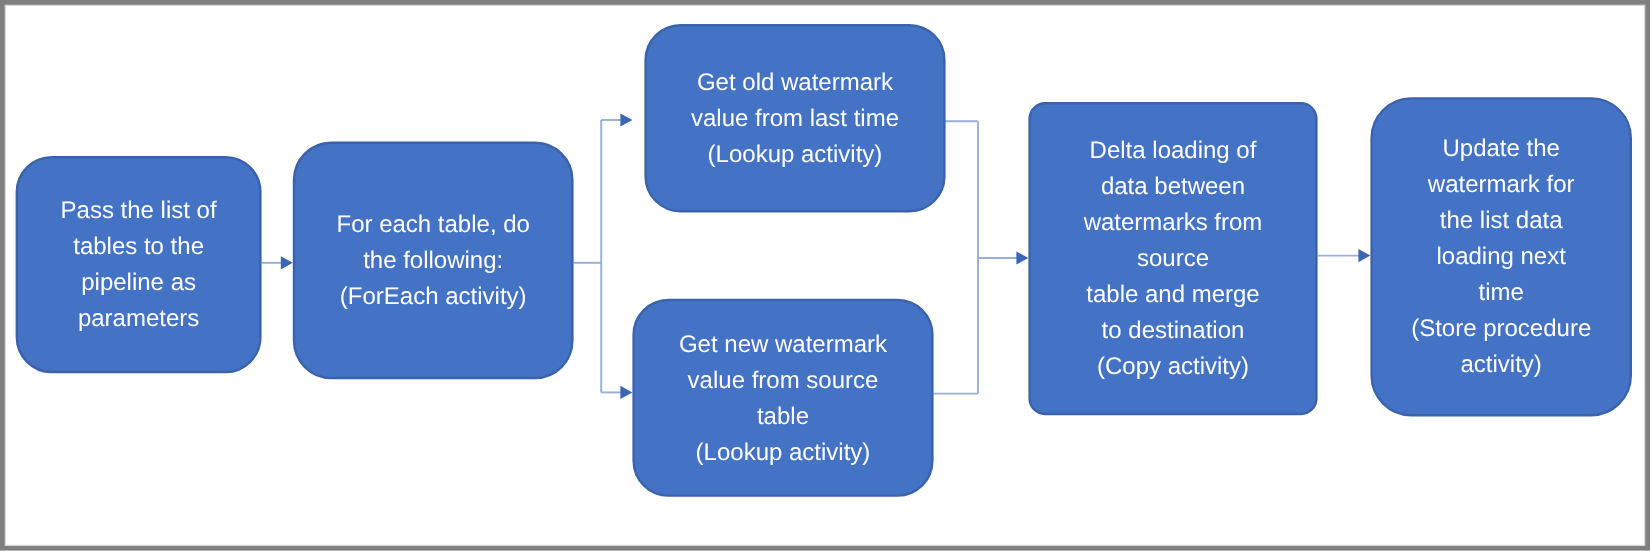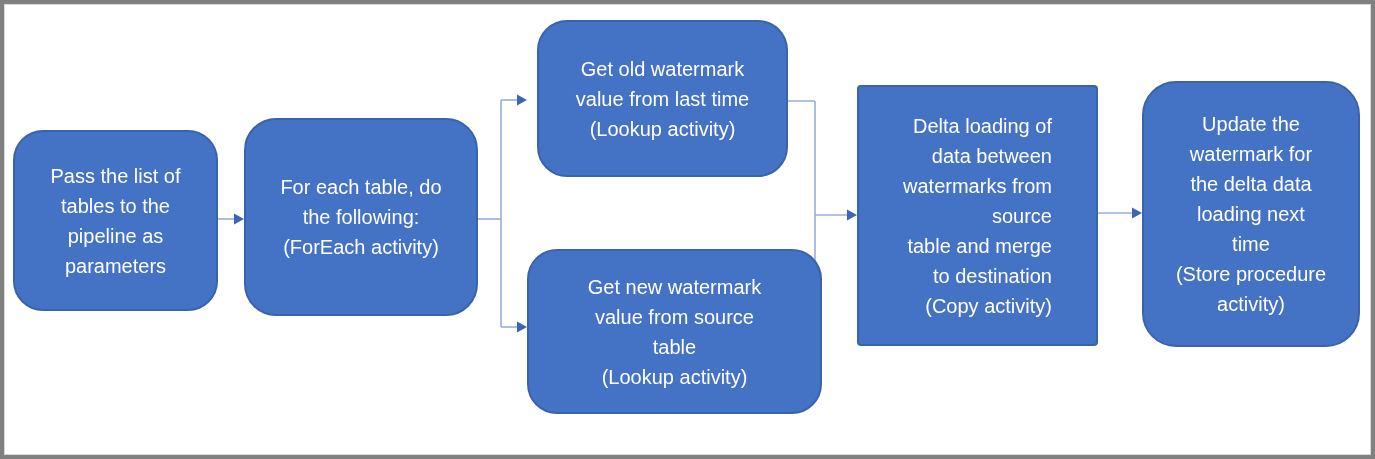--- a/index.html
+++ b/index.html
@@ -62,22 +62,22 @@
   .node-text {
     white-space: pre-line;
     font-size: 20px;
     line-height: 30px;
     padding: 4px 6px;
   }
   
   .n0 { left: 13px;   top: 130px; width: 205px; height: 181px; border-radius: 30px; }
   .n1 { left: 244px;  top: 118px; width: 234px; height: 198px; border-radius: 32px; }
   .n2 { left: 527px;  top: 20px;  width: 251px; height: 157px; border-radius: 30px; margin-left: 10px; }
-  .n3 { left: 527px;  top: 249px; width: 295px; height: 165px; border-radius: 30px; }
-  .n4 { left: 857px;  top: 85px;  width: 241px; height: 261px; border-radius: 4px; text-align: right; }
+  .n3 { left: 527px;  top: 249px; width: 251px; height: 165px; border-radius: 30px; }
+  .n4 { left: 857px;  top: 85px;  width: 241px; height: 261px; border-radius: 14px; }
   .n5 { left: 1142px; top: 81px;  width: 218px; height: 266px; border-radius: 34px; }
 </style>
 </head>
 <body>
 
 <div class="stage">
 
   <svg class="connectors" viewBox="0 0 1375 459" xmlns="http://www.w3.org/2000/svg" aria-hidden="true">
 
     <g>
@@ -140,21 +140,21 @@
 watermarks from
 source
 table and merge
 to destination
 (Copy activity)</span>
   </div>
 
   <div class="node n5">
     <span class="node-text">Update the
 watermark for
-the delta data
+the list data
 loading next
 time
 (Store procedure
 activity)</span>
   </div>
 
   <div class="frame-border"></div>
 </div>
 
 </body></html>

